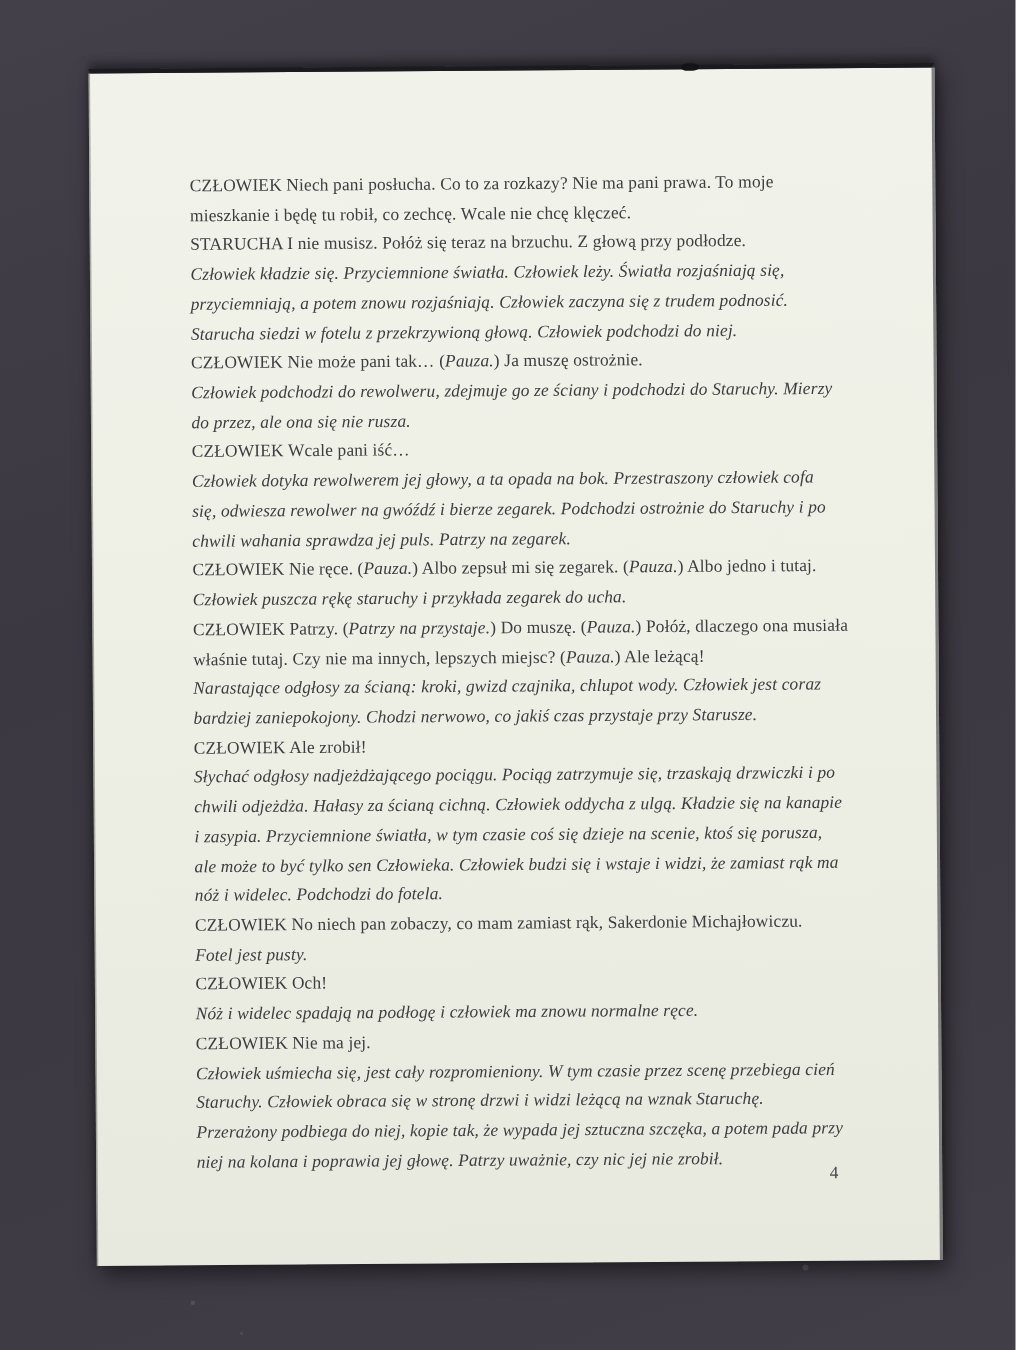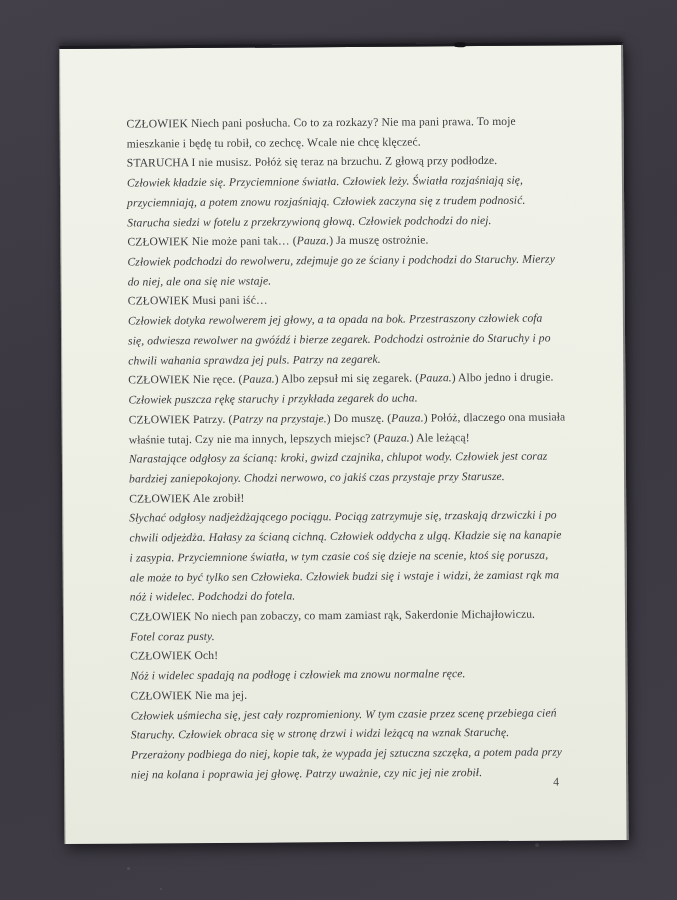--- a/index.html
+++ b/index.html
@@ -84,39 +84,39 @@
   <div class="edge-notch"></div>
   <div id="script-text">
       <div class="line"><span class="rm">CZŁOWIEK Niech pani posłucha. Co to za rozkazy? Nie ma pani prawa. To moje</span></div>
       <div class="line"><span class="rm">mieszkanie i będę tu robił, co zechcę. Wcale nie chcę klęczeć.</span></div>
       <div class="line"><span class="rm">STARUCHA I nie musisz. Połóż się teraz na brzuchu. Z głową przy podłodze.</span></div>
       <div class="line"><span class="it">Człowiek kładzie się. Przyciemnione światła. Człowiek leży. Światła rozjaśniają się,</span></div>
       <div class="line"><span class="it">przyciemniają, a potem znowu rozjaśniają. Człowiek zaczyna się z trudem podnosić.</span></div>
       <div class="line"><span class="it">Starucha siedzi w fotelu z przekrzywioną głową. Człowiek podchodzi do niej.</span></div>
       <div class="line"><span class="rm">CZŁOWIEK Nie może pani tak… (</span><span class="it">Pauza.</span><span class="rm">) Ja muszę ostrożnie.</span></div>
       <div class="line"><span class="it">Człowiek podchodzi do rewolweru, zdejmuje go ze ściany i podchodzi do Staruchy. Mierzy</span></div>
-      <div class="line"><span class="it">do niej, ale ona się nie wstaje.</span></div>
-      <div class="line"><span class="rm">CZŁOWIEK Musi pani iść…</span></div>
+      <div class="line"><span class="it">do przez, ale ona się nie rusza.</span></div>
+      <div class="line"><span class="rm">CZŁOWIEK Wcale pani iść…</span></div>
       <div class="line"><span class="it">Człowiek dotyka rewolwerem jej głowy, a ta opada na bok. Przestraszony człowiek cofa</span></div>
       <div class="line"><span class="it">się, odwiesza rewolwer na gwóźdź i bierze zegarek. Podchodzi ostrożnie do Staruchy i po</span></div>
       <div class="line"><span class="it">chwili wahania sprawdza jej puls. Patrzy na zegarek.</span></div>
-      <div class="line"><span class="rm">CZŁOWIEK Nie ręce. (</span><span class="it">Pauza.</span><span class="rm">) Albo zepsuł mi się zegarek. (</span><span class="it">Pauza.</span><span class="rm">) Albo jedno i drugie.</span></div>
+      <div class="line"><span class="rm">CZŁOWIEK Nie ręce. (</span><span class="it">Pauza.</span><span class="rm">) Albo zepsuł mi się zegarek. (</span><span class="it">Pauza.</span><span class="rm">) Albo jedno i tutaj.</span></div>
       <div class="line"><span class="it">Człowiek puszcza rękę staruchy i przykłada zegarek do ucha.</span></div>
       <div class="line"><span class="rm">CZŁOWIEK Patrzy. (</span><span class="it">Patrzy na przystaje.</span><span class="rm">) Do muszę. (</span><span class="it">Pauza.</span><span class="rm">) Połóż, dlaczego ona musiała</span></div>
       <div class="line"><span class="rm">właśnie tutaj. Czy nie ma innych, lepszych miejsc? (</span><span class="it">Pauza.</span><span class="rm">) Ale leżącą!</span></div>
       <div class="line"><span class="it">Narastające odgłosy za ścianą: kroki, gwizd czajnika, chlupot wody. Człowiek jest coraz</span></div>
       <div class="line"><span class="it">bardziej zaniepokojony. Chodzi nerwowo, co jakiś czas przystaje przy Starusze.</span></div>
       <div class="line"><span class="rm">CZŁOWIEK Ale zrobił!</span></div>
       <div class="line"><span class="it">Słychać odgłosy nadjeżdżającego pociągu. Pociąg zatrzymuje się, trzaskają drzwiczki i po</span></div>
       <div class="line"><span class="it">chwili odjeżdża. Hałasy za ścianą cichną. Człowiek oddycha z ulgą. Kładzie się na kanapie</span></div>
       <div class="line"><span class="it">i zasypia. Przyciemnione światła, w tym czasie coś się dzieje na scenie, ktoś się porusza,</span></div>
       <div class="line"><span class="it">ale może to być tylko sen Człowieka. Człowiek budzi się i wstaje i widzi, że zamiast rąk ma</span></div>
       <div class="line"><span class="it">nóż i widelec. Podchodzi do fotela.</span></div>
       <div class="line"><span class="rm">CZŁOWIEK No niech pan zobaczy, co mam zamiast rąk, Sakerdonie Michajłowiczu.</span></div>
-      <div class="line"><span class="it">Fotel coraz pusty.</span></div>
+      <div class="line"><span class="it">Fotel jest pusty.</span></div>
       <div class="line"><span class="rm">CZŁOWIEK Och!</span></div>
       <div class="line"><span class="it">Nóż i widelec spadają na podłogę i człowiek ma znowu normalne ręce.</span></div>
       <div class="line"><span class="rm">CZŁOWIEK Nie ma jej.</span></div>
       <div class="line"><span class="it">Człowiek uśmiecha się, jest cały rozpromieniony. W tym czasie przez scenę przebiega cień</span></div>
       <div class="line"><span class="it">Staruchy. Człowiek obraca się w stronę drzwi i widzi leżącą na wznak Staruchę.</span></div>
       <div class="line"><span class="it">Przerażony podbiega do niej, kopie tak, że wypada jej sztuczna szczęka, a potem pada przy</span></div>
       <div class="line"><span class="it">niej na kolana i poprawia jej głowę. Patrzy uważnie, czy nic jej nie zrobił.</span></div>
     </div>
   <div id="page-number">4</div>
 </div>

